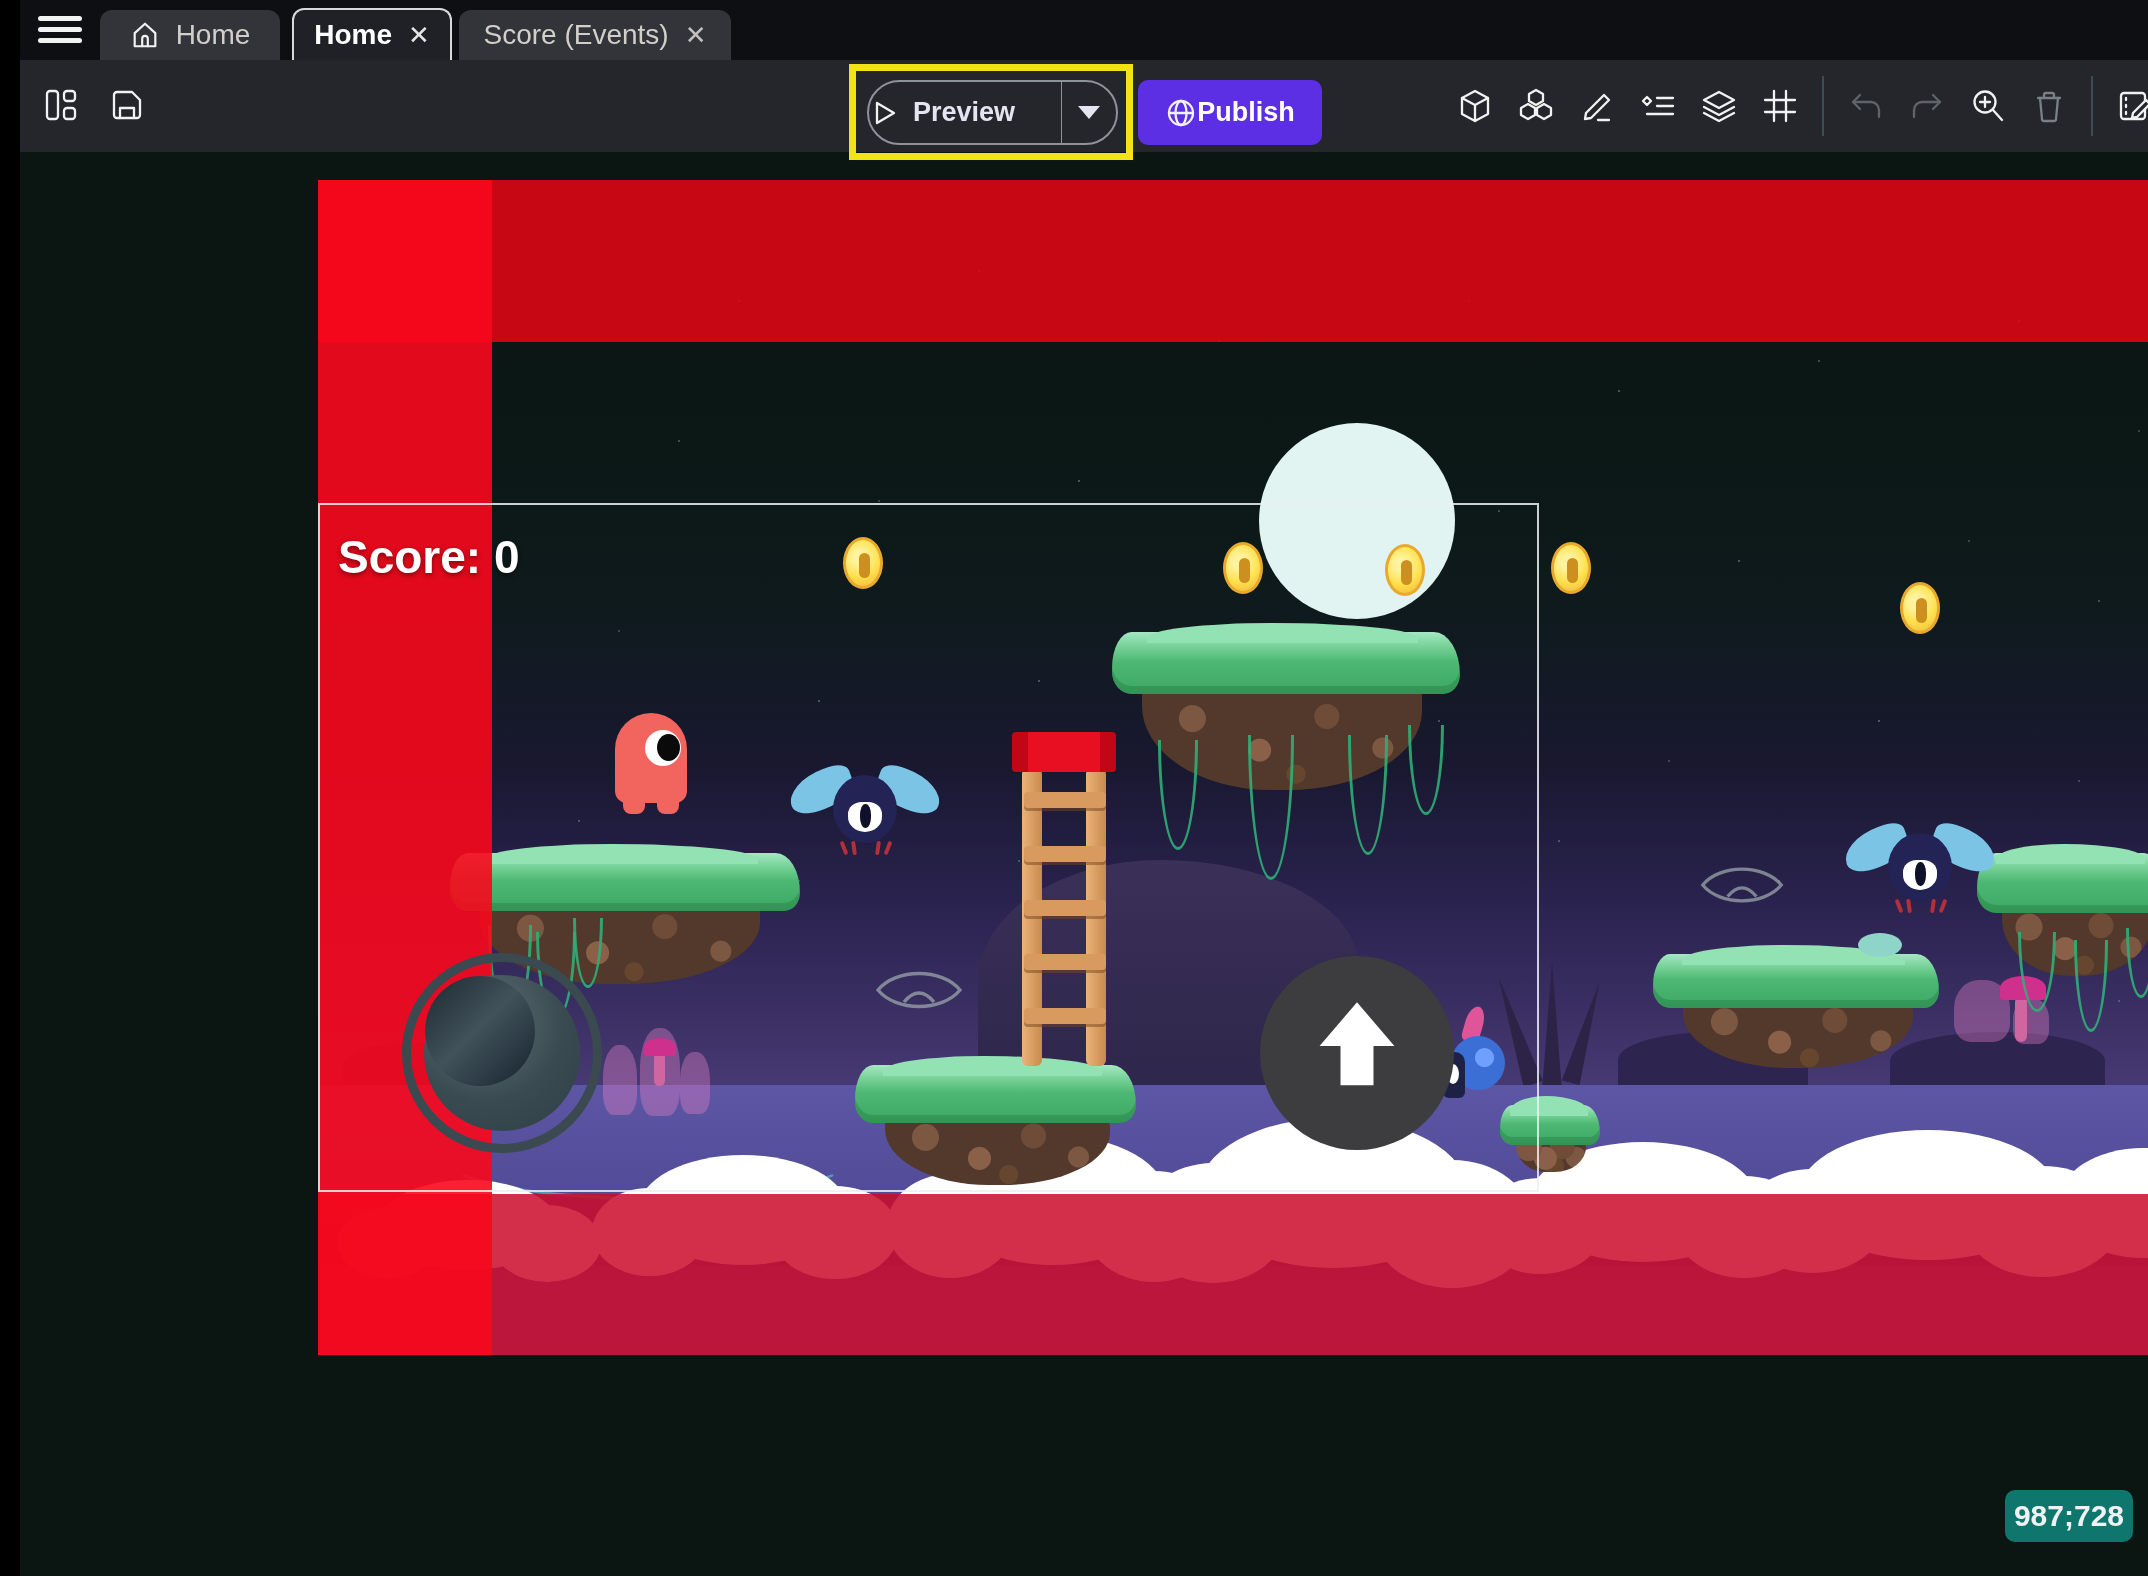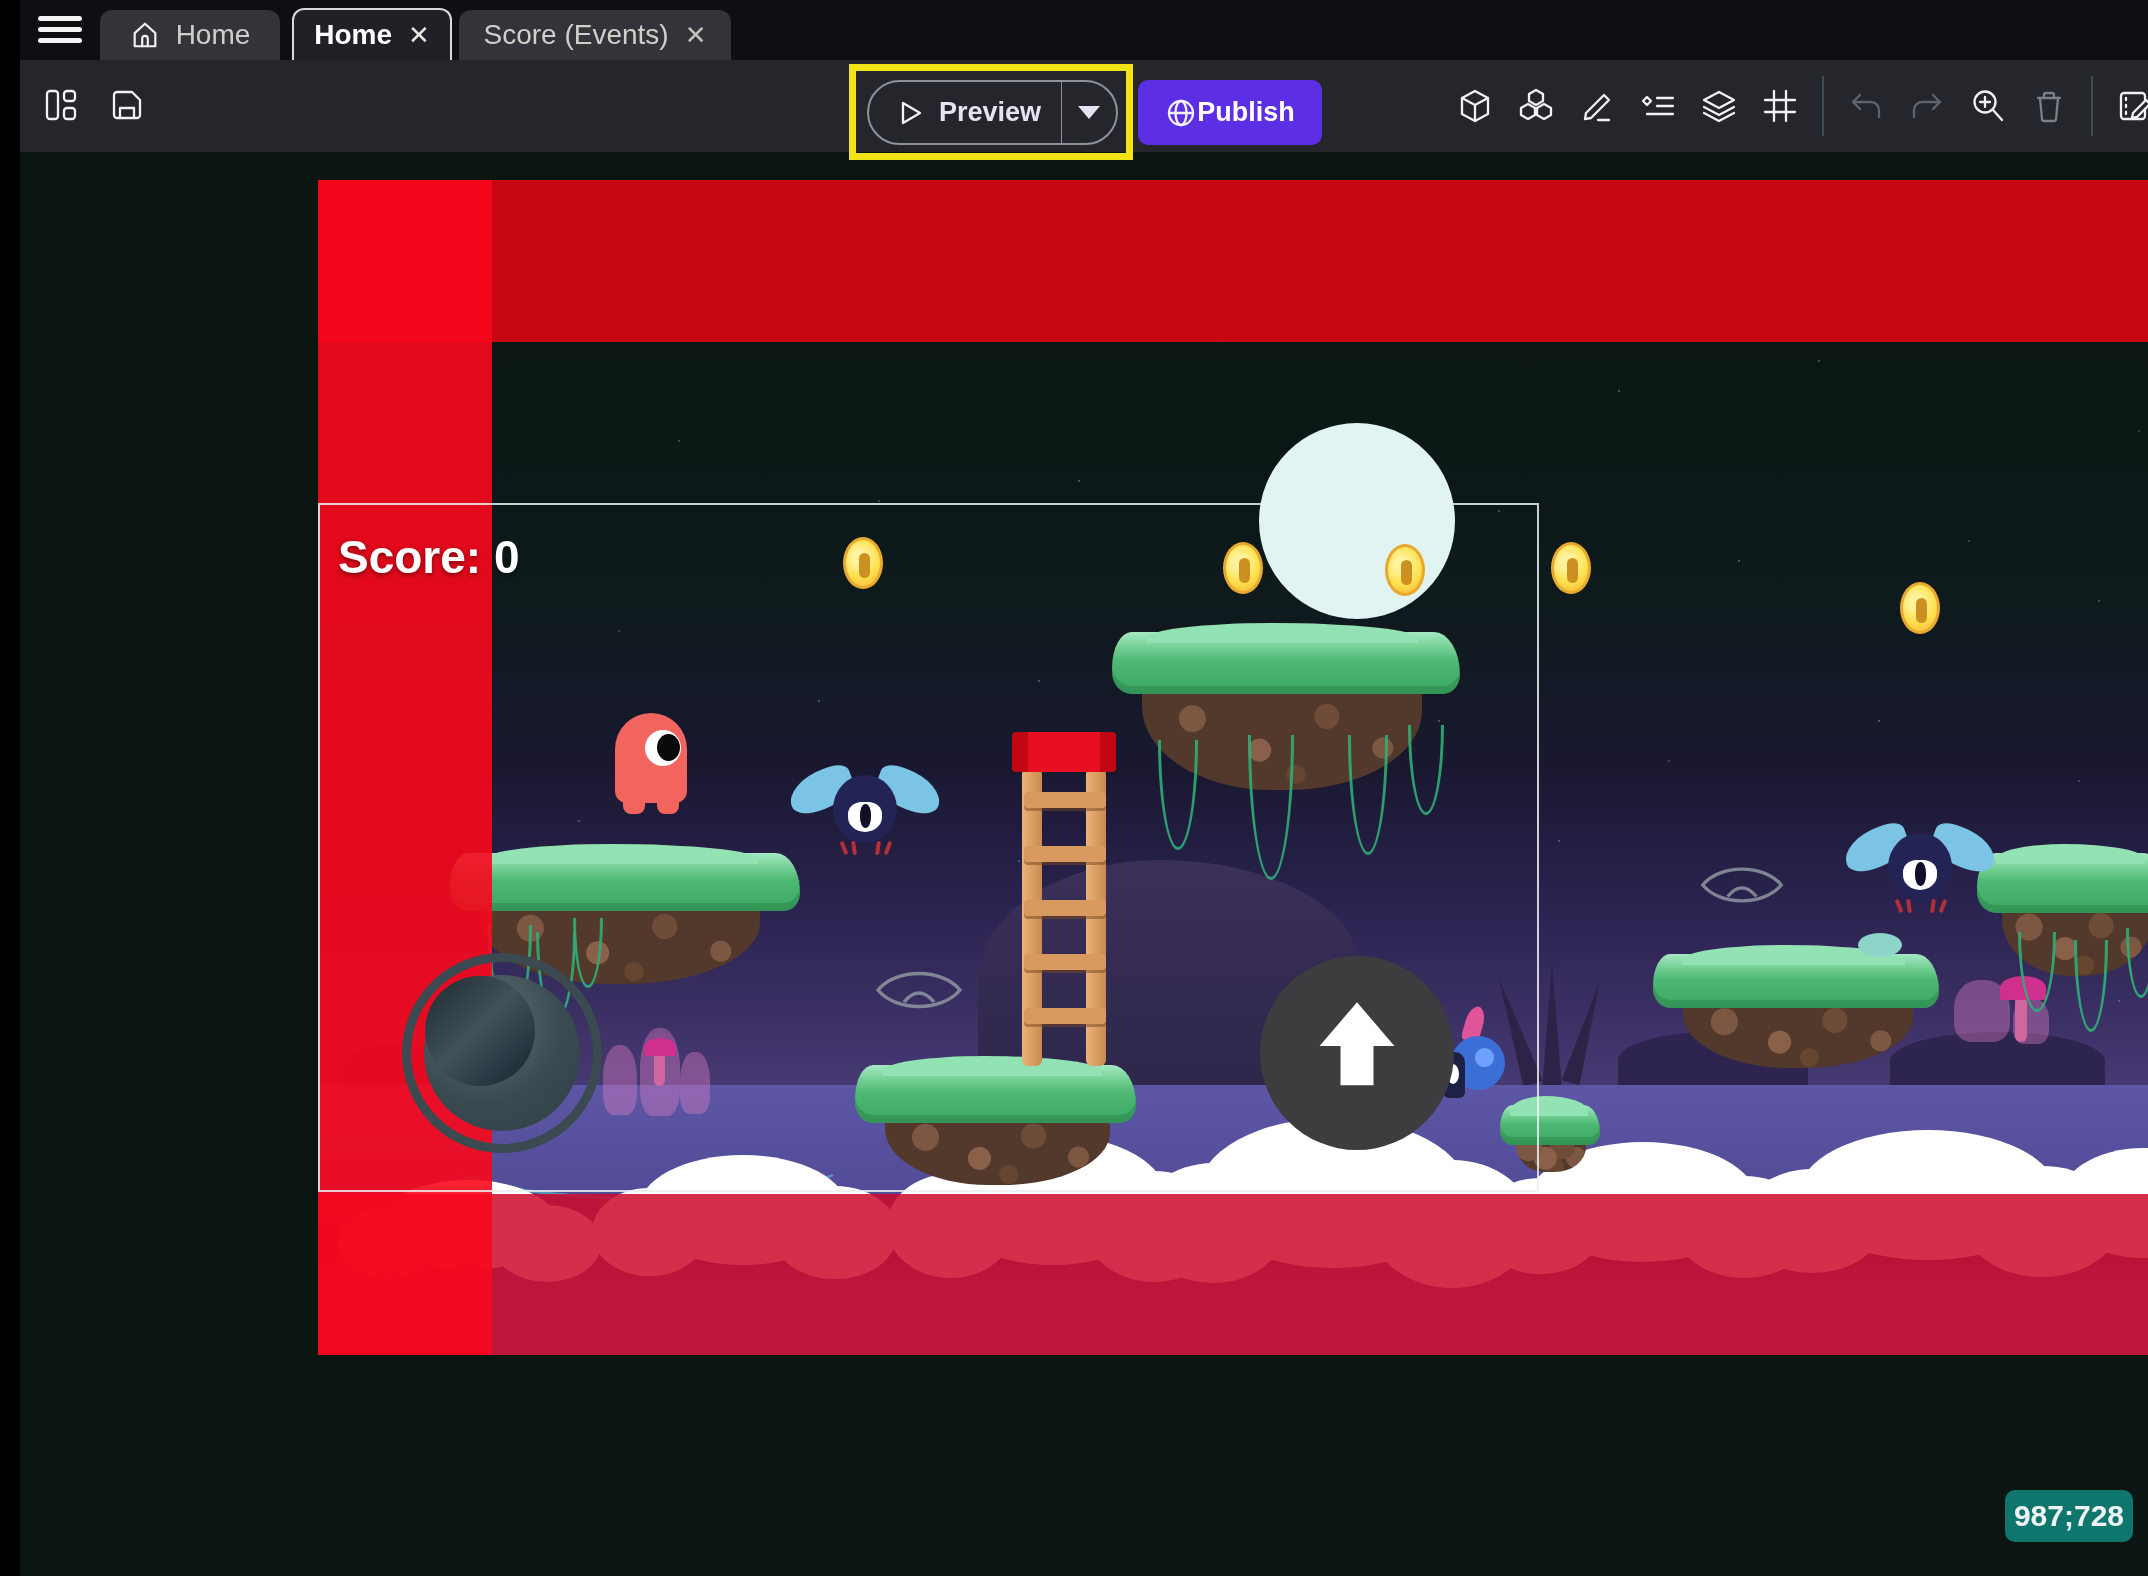--- a/index.html
+++ b/index.html
@@ -23,21 +23,21 @@
 
   
   .toolbar { position:absolute; left:0; top:60px; width:2148px; height:92px; background:#24262c; z-index:20; }
   .tool-icon { width:38px; height:38px; display:block; cursor:pointer; }
   .tbtn { position:absolute; top:26px; }
   .highlight-box { position:absolute; left:829px; top:4px; width:284px; height:96px;
                    border:7px solid #f2e414; z-index:5; }
   .preview-btn { position:absolute; left:847px; top:20px; width:251px; height:65px; z-index:6;
                  border:2px solid #8d929b; border-radius:33px; display:flex; align-items:center;
                  color:#e6e4f2; cursor:pointer; }
-  .preview-main { display:flex; align-items:center; gap:14px; padding-left:26px; flex:1; }
+  .preview-main { display:flex; align-items:center; gap:14px; flex:1; }
   .preview-label { font-size:27px; font-weight:bold; }
   .preview-divider { width:1px; height:100%; background:#8d929b; }
   .preview-caret { width:54px; display:flex; align-items:center; justify-content:center; cursor:pointer; }
   .caret-down { width:0; height:0; border-left:11px solid transparent; border-right:11px solid transparent;
                 border-top:13px solid #e6e4f2; }
   .publish-btn { position:absolute; left:1118px; top:20px; width:184px; height:65px; background:#5c2fe4;
                  border-radius:10px; display:flex; align-items:center; justify-content:center; 
                  color:#ffffff; font-size:27px; font-weight:bold; cursor:pointer; z-index:6; }
   .right-icons { position:absolute; right:14px; top:14px; height:64px; display:flex; align-items:center; gap:23px; }
   .vdiv { width:2px; height:60px; background:#3d4d52; }

